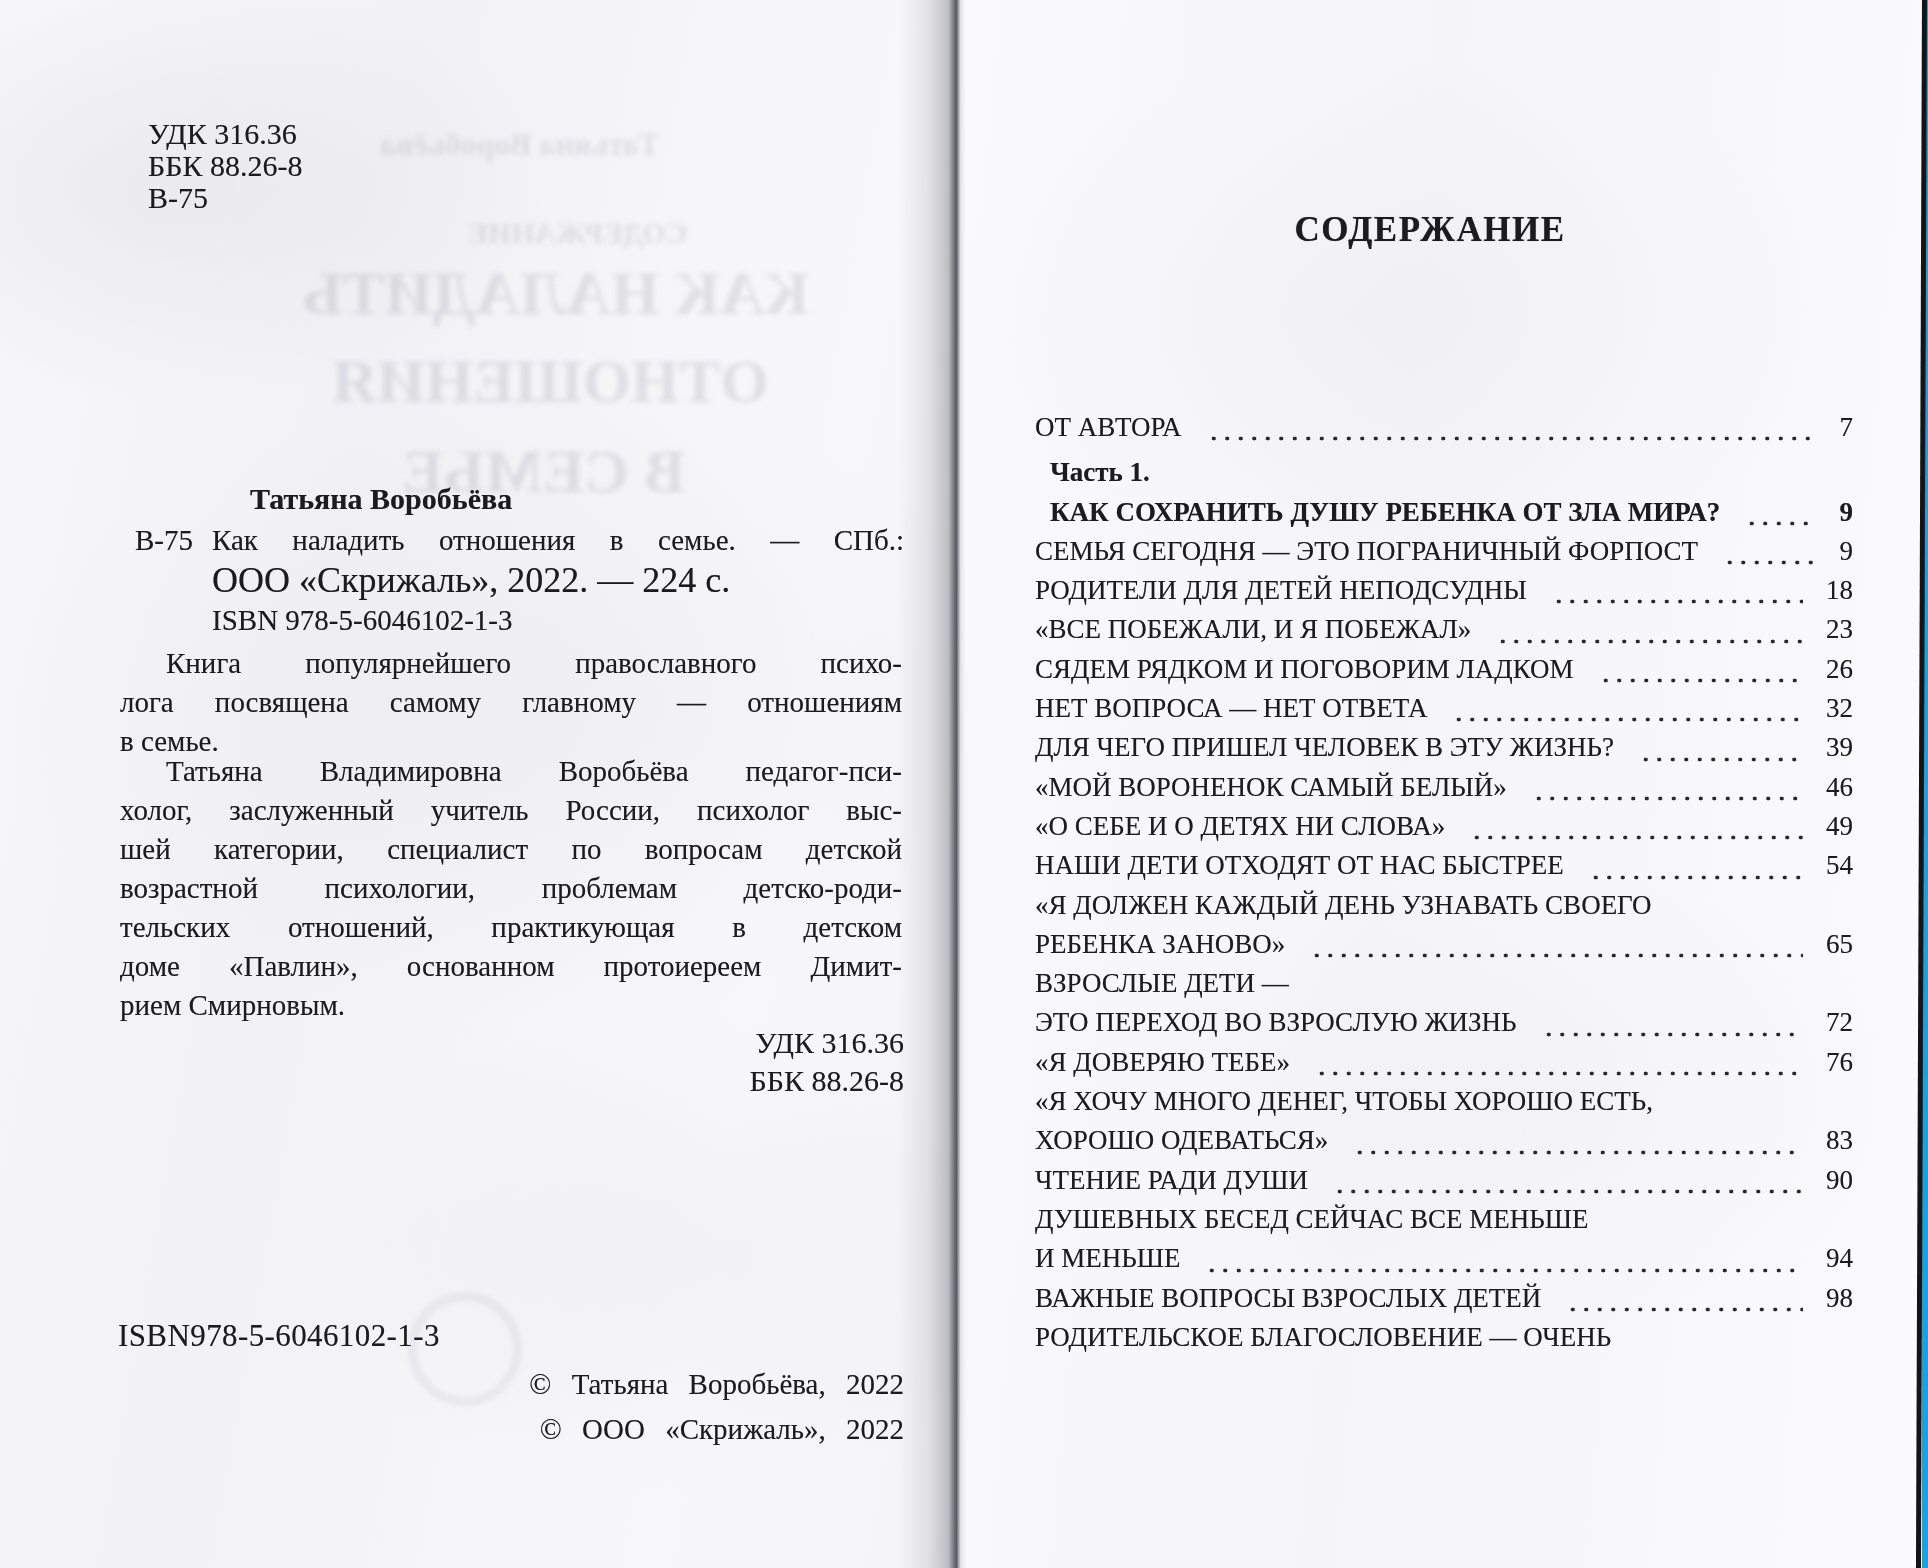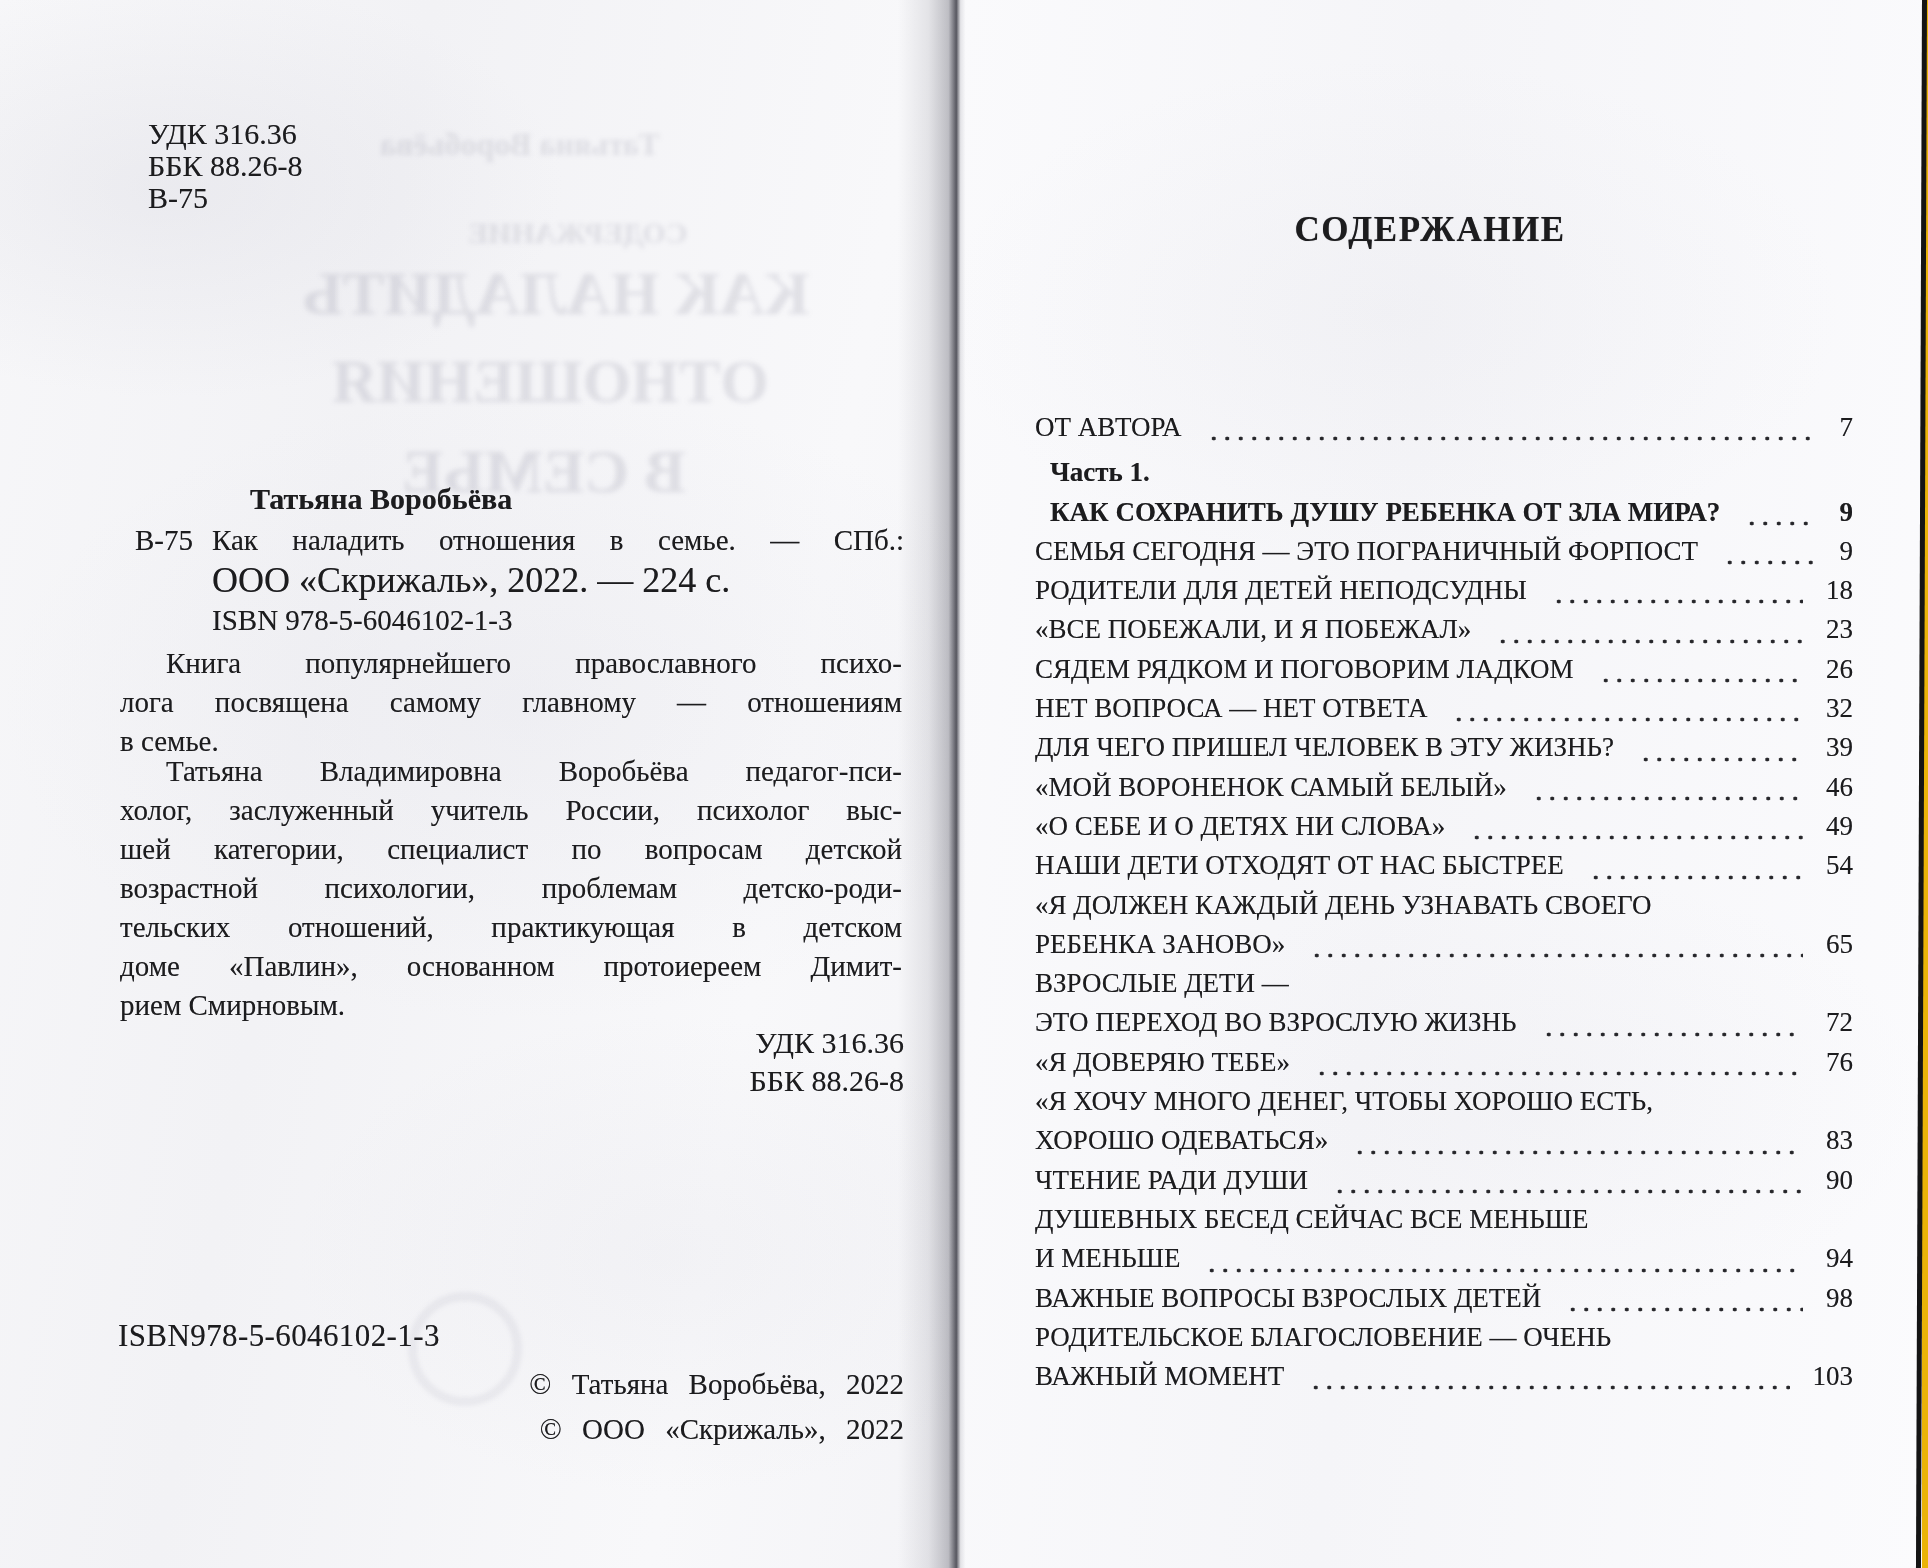--- a/index.html
+++ b/index.html
@@ -1,18 +1,18 @@
 <!DOCTYPE html>
 <html><head>
 <meta charset="utf-8">
 <style>
   html,body{margin:0;padding:0;background:#ffffff;}
   .scan{position:relative;width:1928px;height:1568px;overflow:hidden;
         font-family:"Liberation Serif","DejaVu Serif",serif;color:#1c1c1e;
-        background:#eab308;}
+        background:#0ea5e9;}
   .page{position:absolute;top:0;height:1568px;}
   .page-left{left:0;width:958px;
     background:
       radial-gradient(560px 300px at 18% 12%, rgba(208,208,218,0.28), rgba(0,0,0,0) 70%),
       radial-gradient(700px 420px at 55% 45%, rgba(214,214,224,0.20), rgba(0,0,0,0) 75%),
       radial-gradient(500px 320px at 70% 80%, rgba(210,210,220,0.16), rgba(0,0,0,0) 75%),
       linear-gradient(100deg,#f7f7f9 0%,#f2f2f5 35%,#f8f8fa 75%,#f4f4f7 100%);}
   .page-right{left:958px;width:964px;
     background:
       radial-gradient(600px 340px at 45% 20%, rgba(216,216,224,0.16), rgba(0,0,0,0) 75%),
@@ -252,23 +252,18 @@
       </div>
       <div class="trow">
         <div class="tline flexline">
           <span class="t-text">ВАЖНЫЕ ВОПРОСЫ ВЗРОСЛЫХ ДЕТЕЙ</span>
           <span class="dots"></span>
           <span class="pg">98</span>
         </div>
       </div>
       <div class="trow">
         <div class="tline"><span class="t-text">РОДИТЕЛЬСКОЕ БЛАГОСЛОВЕНИЕ — ОЧЕНЬ</span></div>
-        <div class="tline flexline">
-          <span class="t-text">ВАЖНЫЙ МОМЕНТ</span>
-          <span class="dots"></span>
-          <span class="pg">103</span>
-        </div>
       </div>
     </div>
 
   <div class="gutter"></div>
   <div class="edge-line"></div>
 </div>
 
 </body></html>

